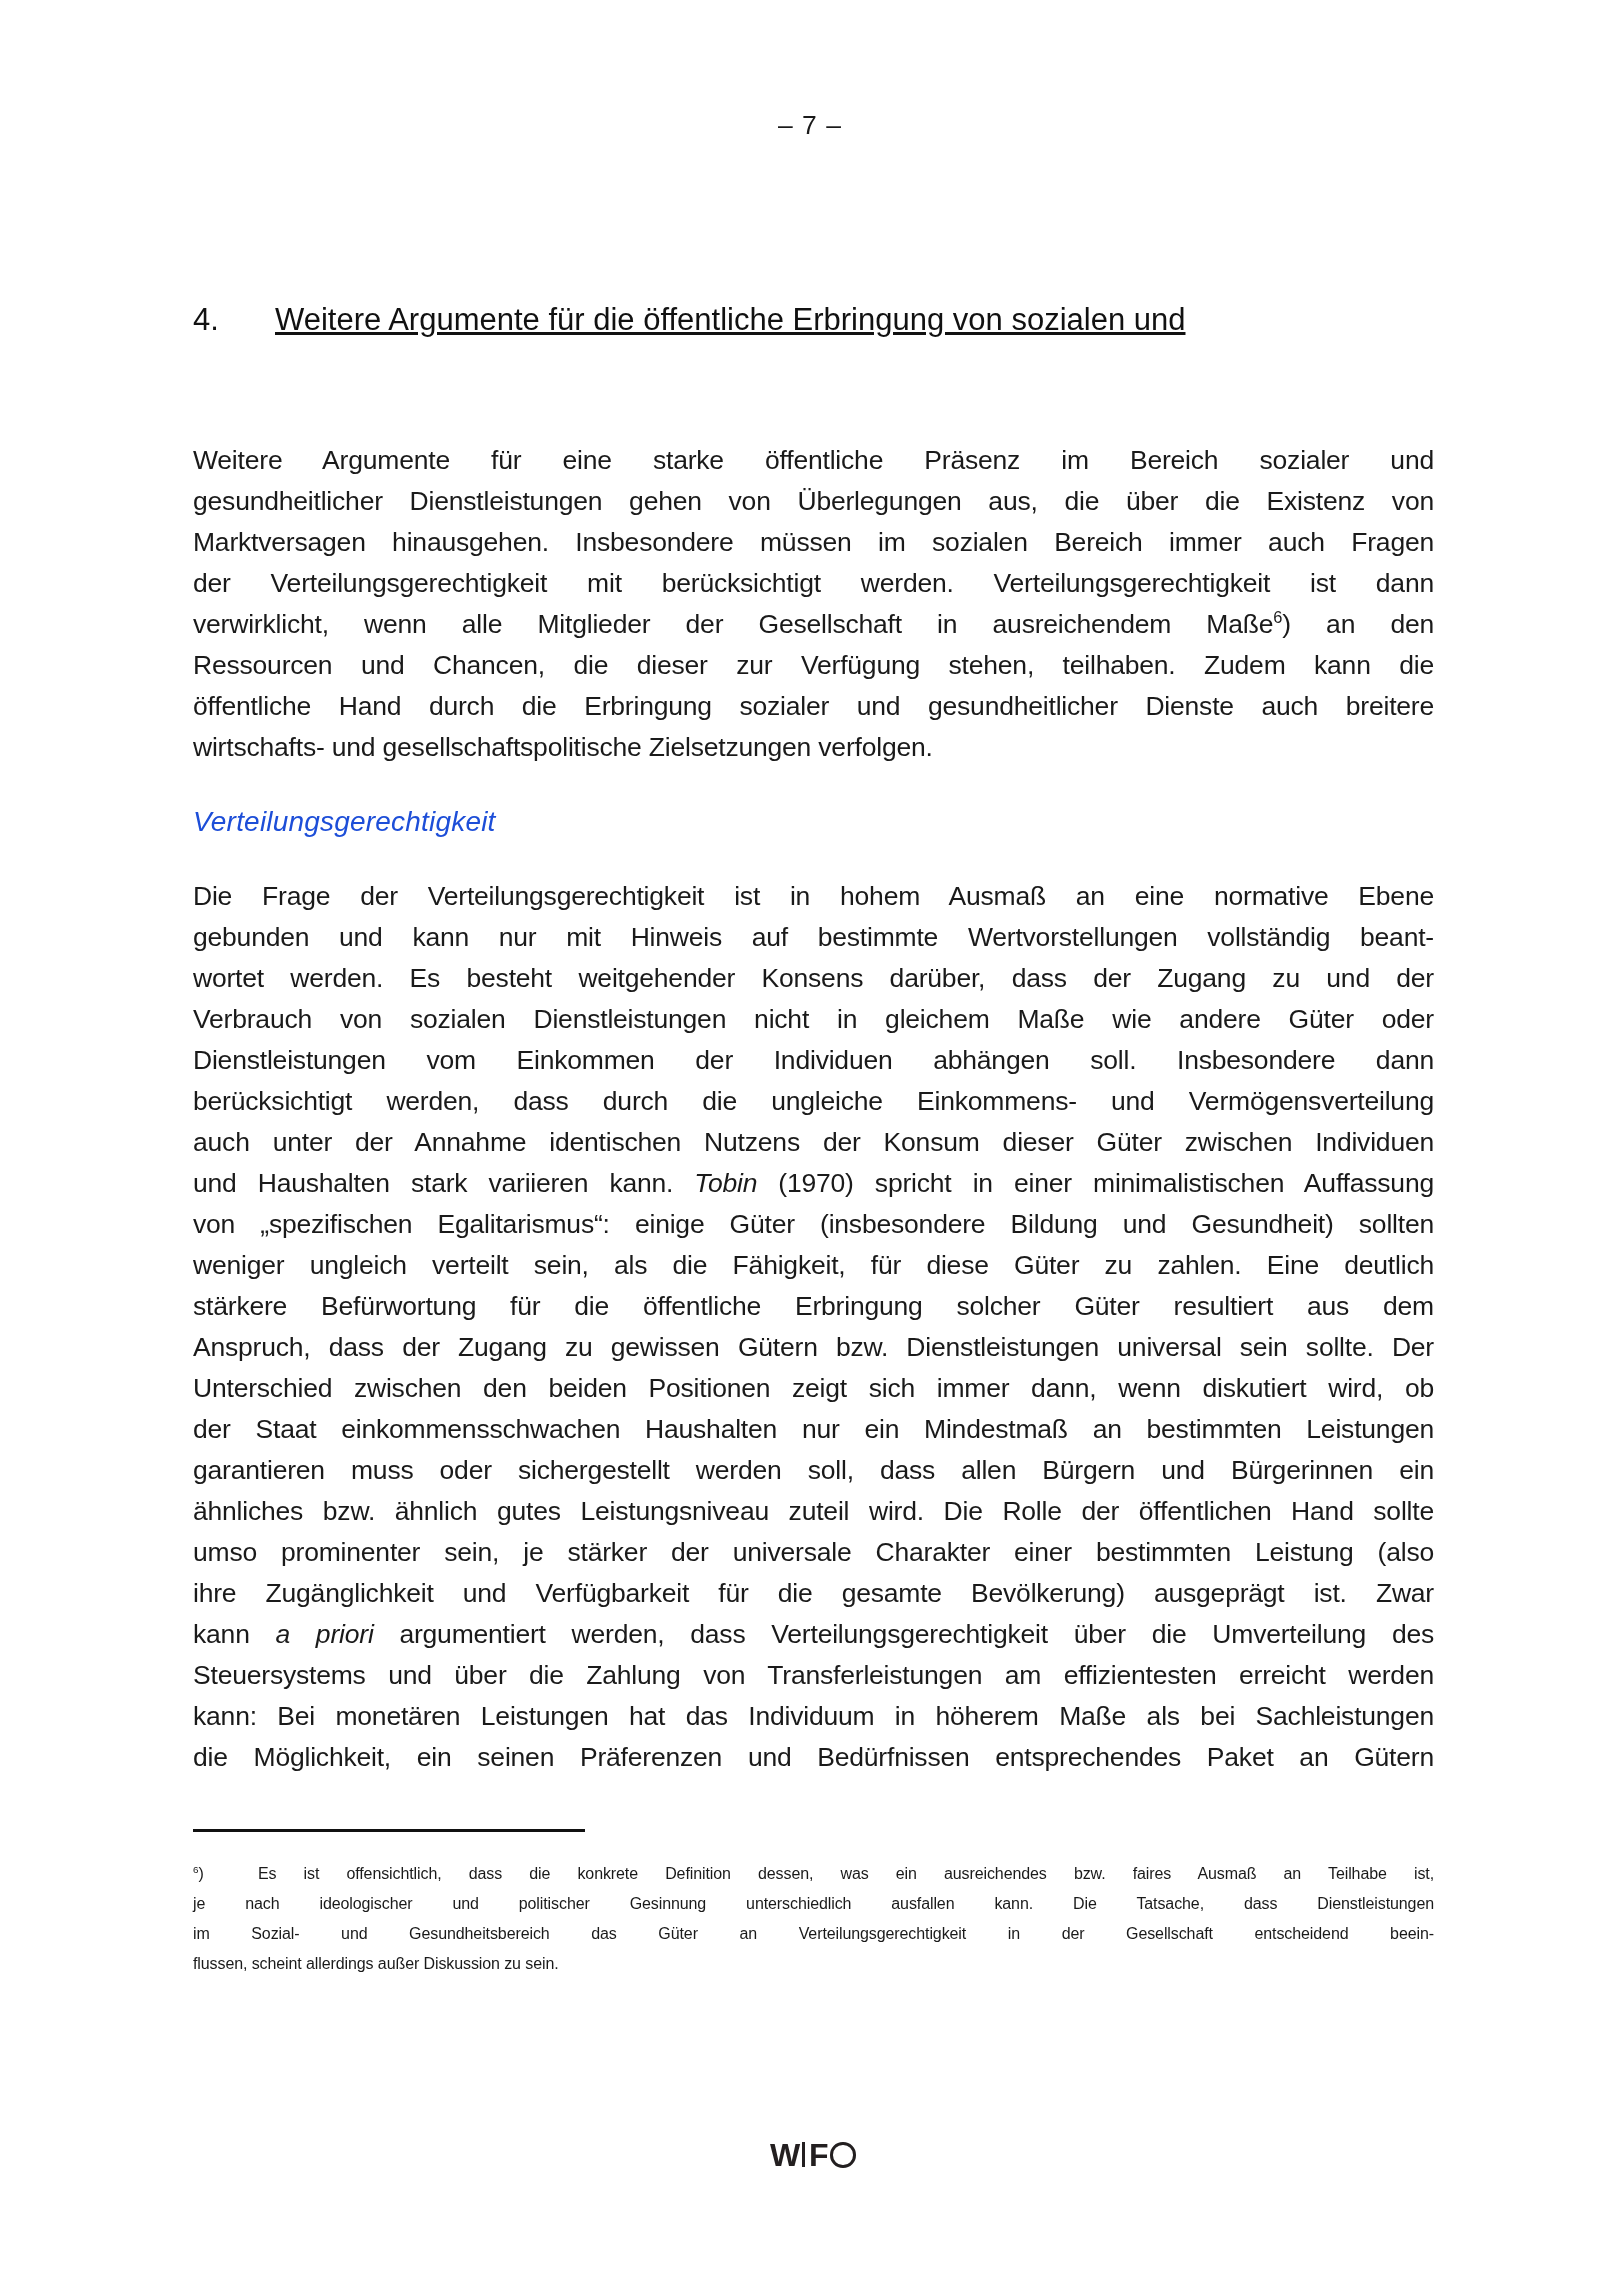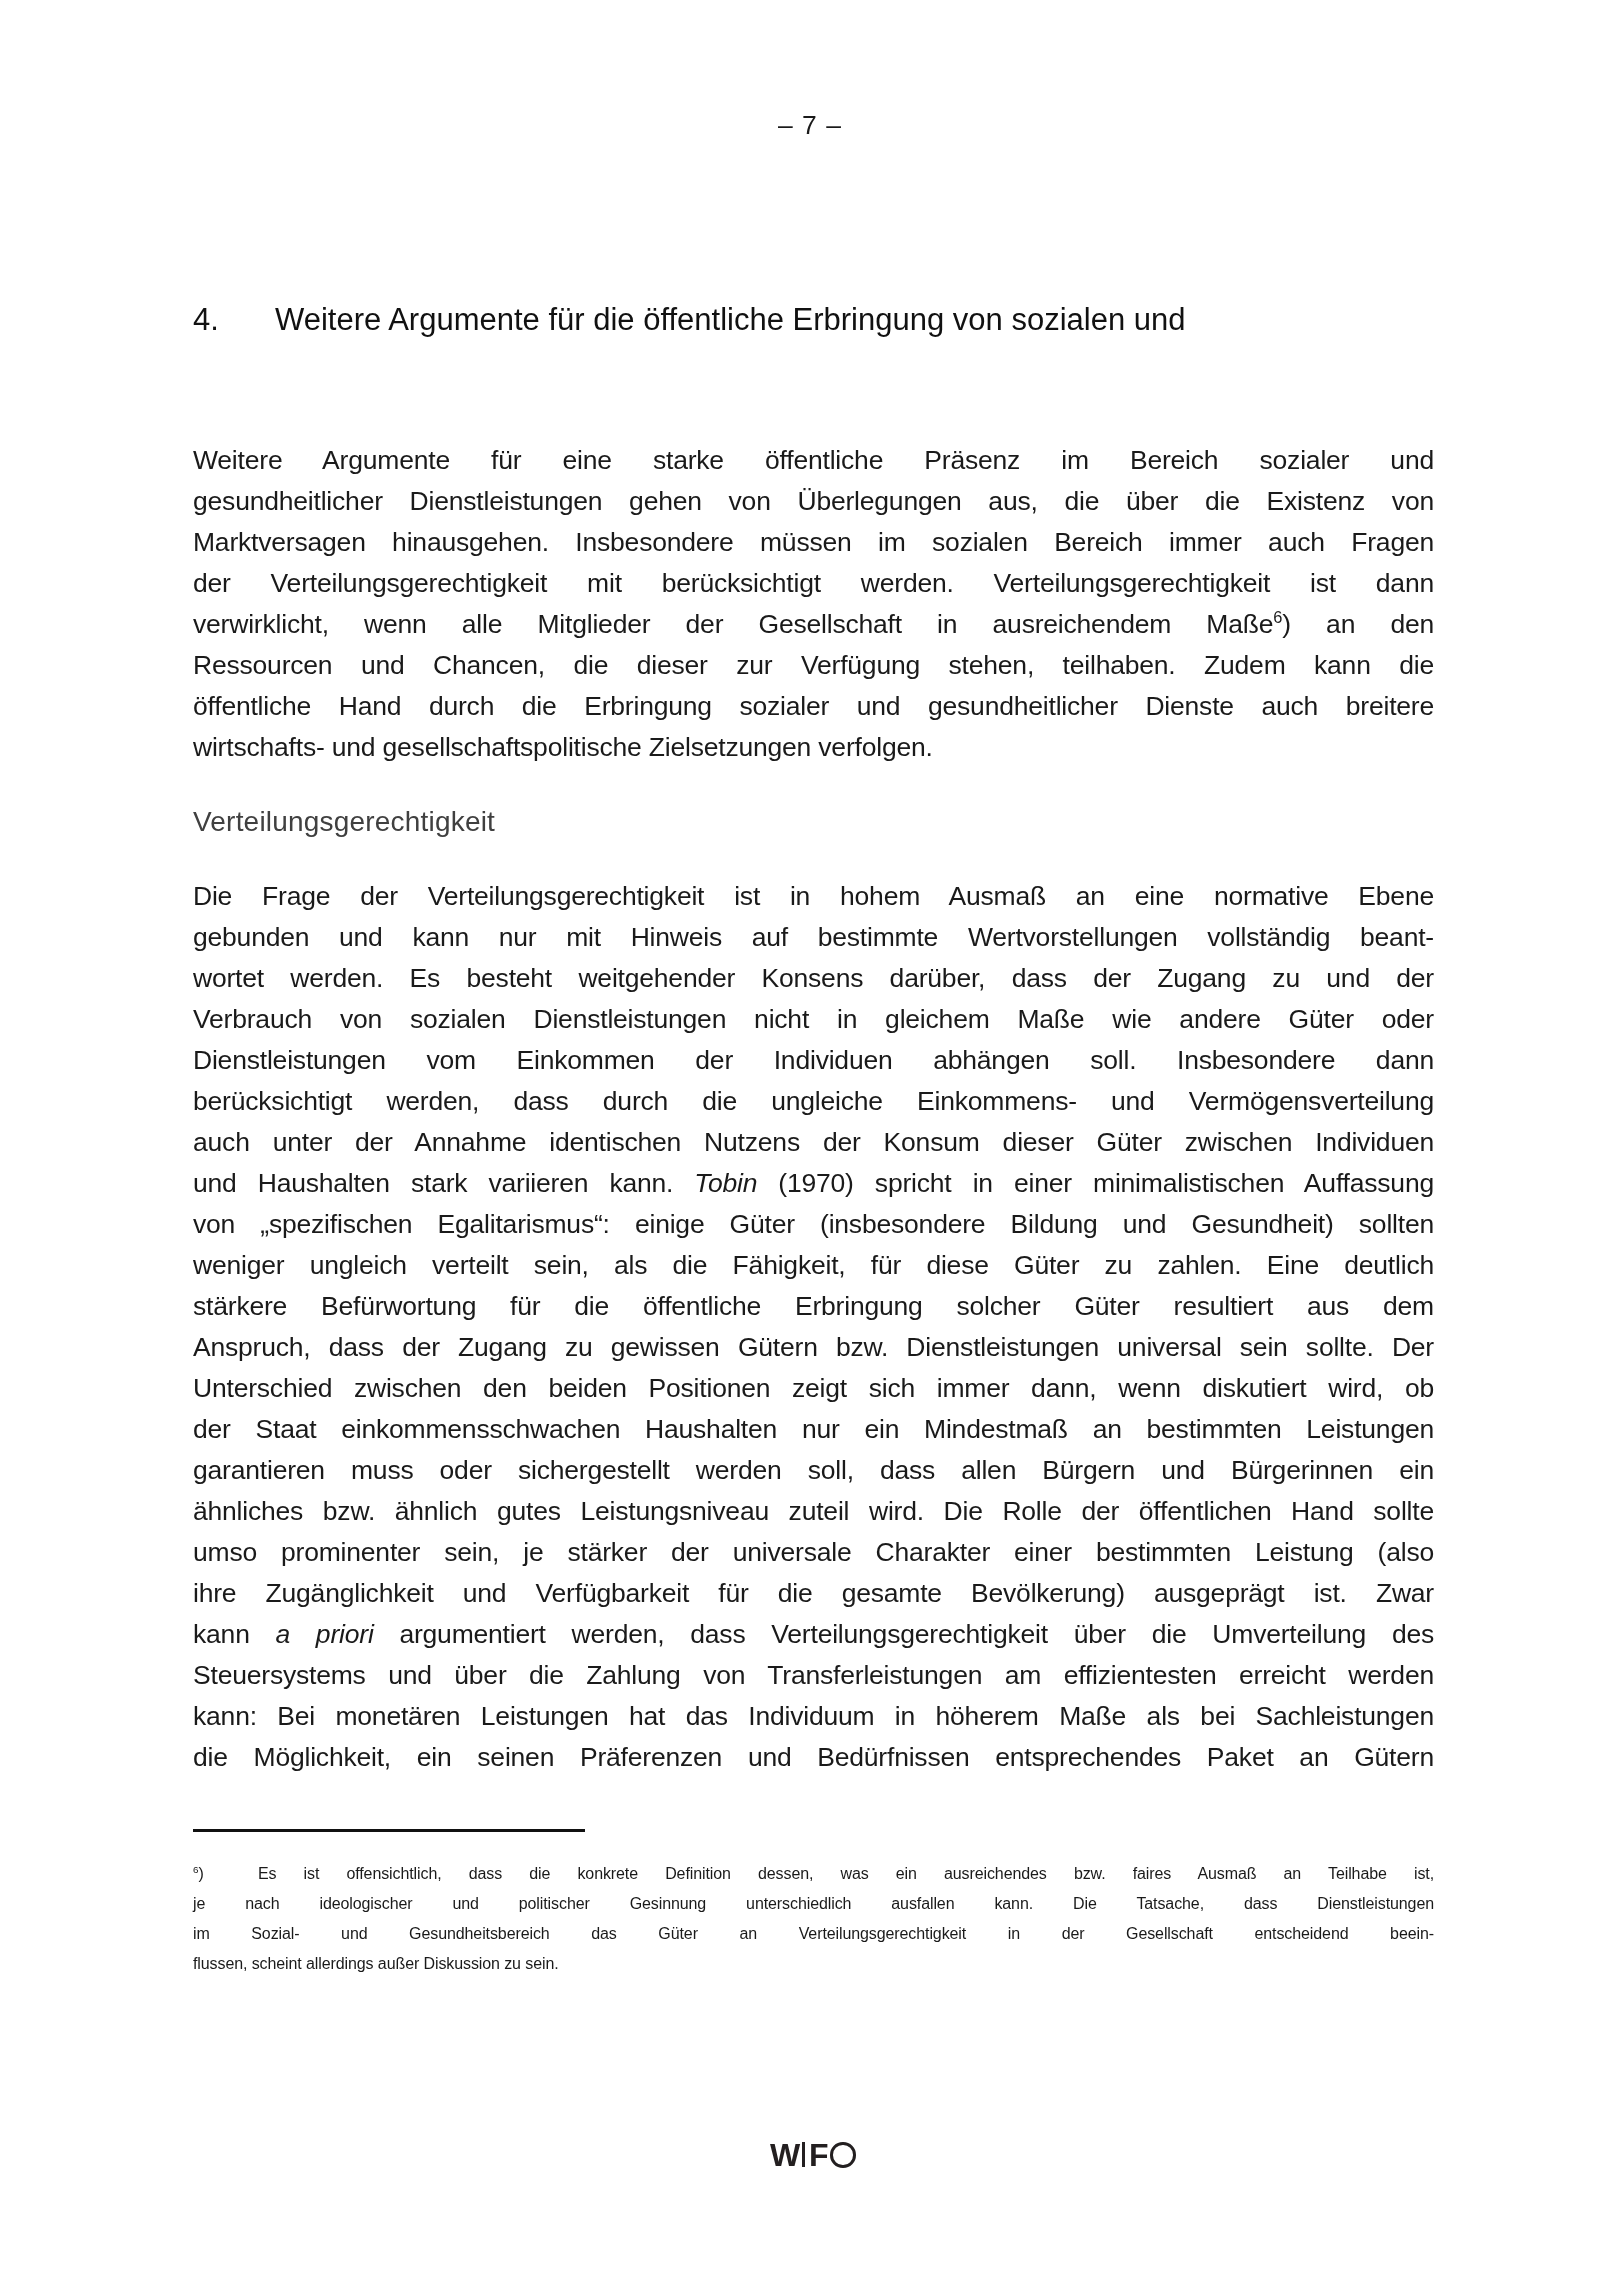--- a/index.html
+++ b/index.html
@@ -13,30 +13,30 @@
   .page-number{
     position:absolute;top:110px;left:0;width:100%;
     text-align:center;font-size:26.5px;letter-spacing:1px;
   }
 
   .heading{
     position:absolute;top:297px;left:193px;width:1264px;
     font-size:31px;line-height:46px;display:flex;color:#111;
   }
   .heading .h-num{width:82px;flex-shrink:0;}
-  .heading .h-lines{flex:1;}
+  .heading .h-lines{flex:1;text-decoration:underline;}
 
   .para{position:absolute;left:193px;width:1241px;letter-spacing:-0.2px;}
   .body-para{font-size:26.5px;line-height:41px;}
   #para1{top:440px;}
   #para2{top:876px;}
 
   .subheading{
     position:absolute;top:806px;left:193px;
-    font-size:28px;letter-spacing:0.2px;color:#404040;
+    font-size:28px;font-style:italic;letter-spacing:0.2px;color:#1d4ed8;
   }
 
   .line-just{text-align:justify;text-align-last:justify;}
   .line-left{text-align:left;}
   .line i{}
   .line sup{font-size:0.62em;vertical-align:super;line-height:0;}
 
   .footnote-sep{
     position:absolute;top:1829px;left:193px;width:392px;height:2.9px;
     background:#111;

